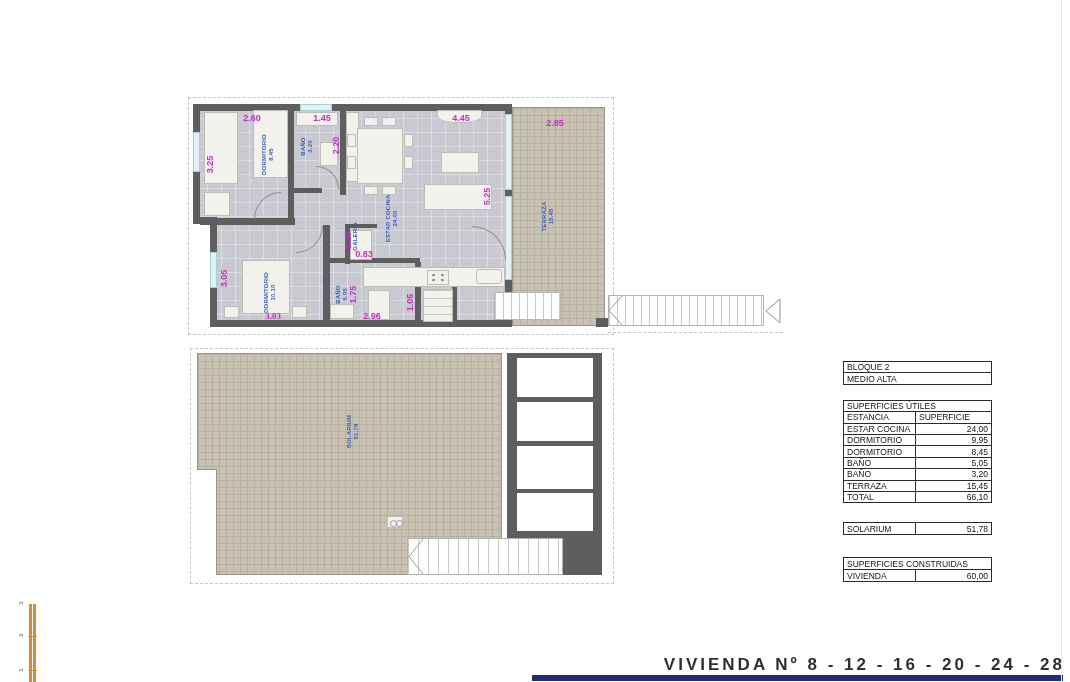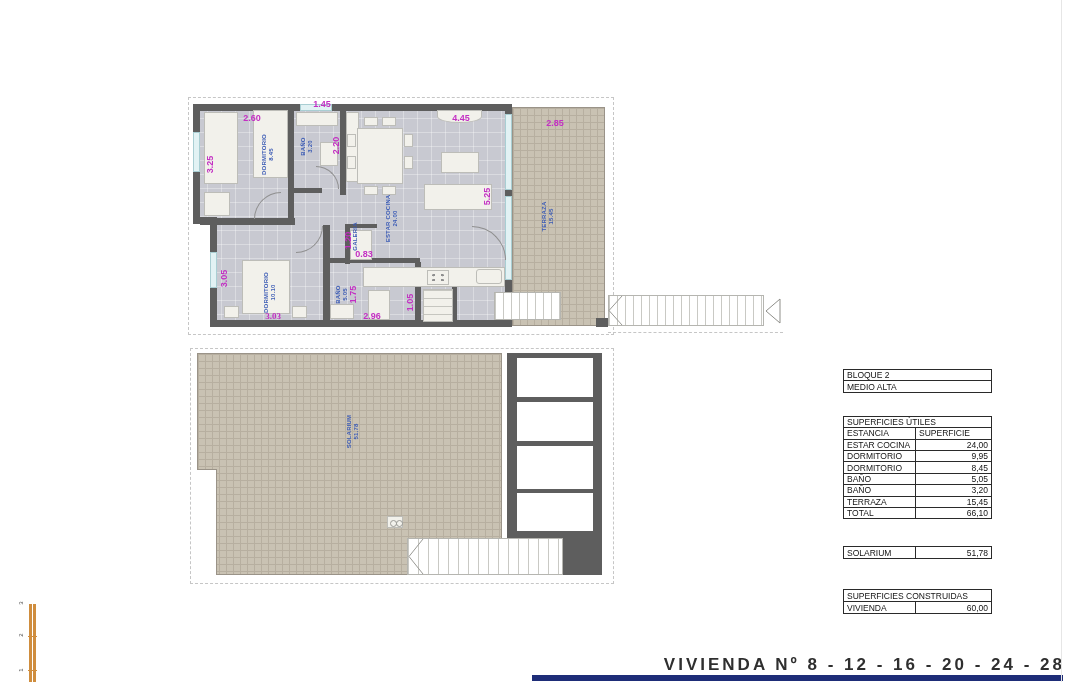--- a/index.html
+++ b/index.html
@@ -23,21 +23,21 @@
   .dim,.dimv{position:absolute;width:44px;height:11px;margin-left:-22px;margin-top:-6px;
     color:#c32fc3;font-size:9px;font-weight:bold;text-align:center;line-height:11px;}
   .dimv{transform:rotate(-90deg);}
   .rlabel{position:absolute;width:84px;height:15px;margin-left:-42px;margin-top:-8px;
     color:#3b5bb5;font-size:6px;font-weight:bold;line-height:7px;text-align:center;
     transform:rotate(-90deg);letter-spacing:.2px;}
   .rlabel span{display:block;}
   .tbl{position:absolute;left:843px;top:361px;width:149px;color:#121212;font-size:8.5px;}
   .trow{box-sizing:border-box;border:1px solid #2a2a2a;margin-top:-1px;display:flex;align-items:center;height:12.4px;padding:0 3px;background:#fff;}
   .trow.pair{padding:0;}
-  .trow.first{margin-top:8px;}
+  .trow.first{margin-top:0;}
   .cellL{box-sizing:border-box;width:72px;padding:0 3px;border-right:1px solid #2a2a2a;height:100%;display:flex;align-items:center;}
   .cellR{flex:1;padding:0 3px;height:100%;display:flex;align-items:center;justify-content:flex-end;}
   .cellR.hleft{justify-content:flex-start;}
   .gaprow{height:15px;}
   .title-line{position:absolute;right:5px;text-align:right;color:#2f2f2f;font-weight:bold;white-space:nowrap;}
   .burners{position:absolute;background-color:#f2f1eb;border:1px solid #bdbdb8;box-sizing:border-box;
     background-image:radial-gradient(circle 2px at 28% 32%,#8f8f8f 60%,transparent 70%),
       radial-gradient(circle 2px at 72% 32%,#8f8f8f 60%,transparent 70%),
       radial-gradient(circle 2px at 28% 70%,#8f8f8f 60%,transparent 70%),
       radial-gradient(circle 2px at 72% 70%,#8f8f8f 60%,transparent 70%);}
@@ -126,21 +126,21 @@
 
   <div class="treads" style="left:608px;top:295px;width:156px;height:31px;"></div>
   <svg class="abs" style="left:608px;top:295px;" width="16" height="31">
     <polyline points="14,1 1,15.5 14,30" fill="none" stroke="#9a9a95" stroke-width="1"></polyline>
   </svg>
   <svg class="abs" style="left:762px;top:298px;" width="20" height="26">
     <polygon points="18,1 4,13 18,25" fill="#ffffff" stroke="#8f8f8a" stroke-width="1"></polygon>
   </svg>
 
   <div class="dim" style="left:252px;top:119px;">2.60</div>
-  <div class="dim" style="left:322px;top:105px;">1.45</div>
+  <div class="dim" style="left:322px;top:119px;">1.45</div>
   <div class="dim" style="left:461px;top:119px;">4.45</div>
   <div class="dim" style="left:555px;top:124px;">2.85</div>
   <div class="dimv" style="left:210px;top:165px;">3.25</div>
   <div class="dimv" style="left:336px;top:146px;">2.20</div>
   <div class="dimv" style="left:487px;top:197px;">5.25</div>
   <div class="dimv" style="left:224px;top:279px;">3.05</div>
   <div class="dimv" style="left:348px;top:241px;">1.20</div>
   <div class="dim" style="left:364px;top:255px;">0.83</div>
   <div class="dimv" style="left:353px;top:295px;">1.75</div>
   <div class="dim" style="left:273px;top:317px;font-family:Liberation Serif, serif;">3.03</div>

